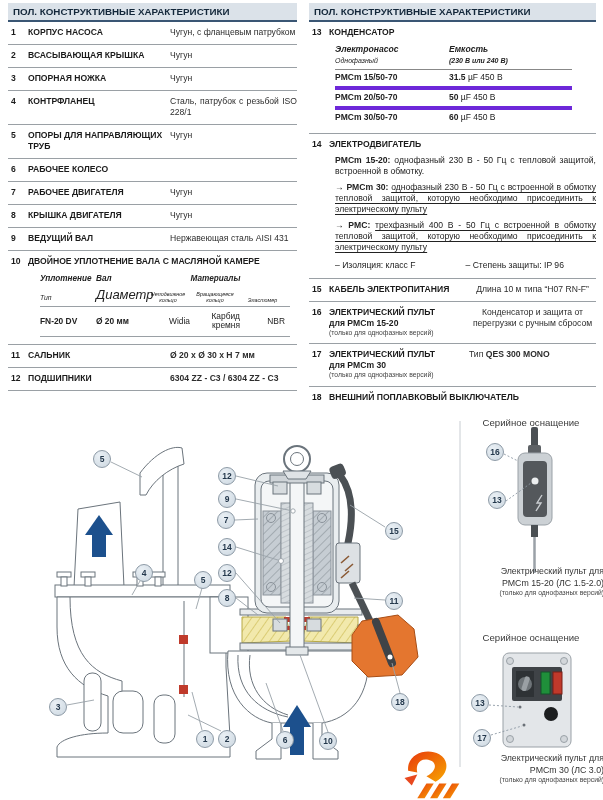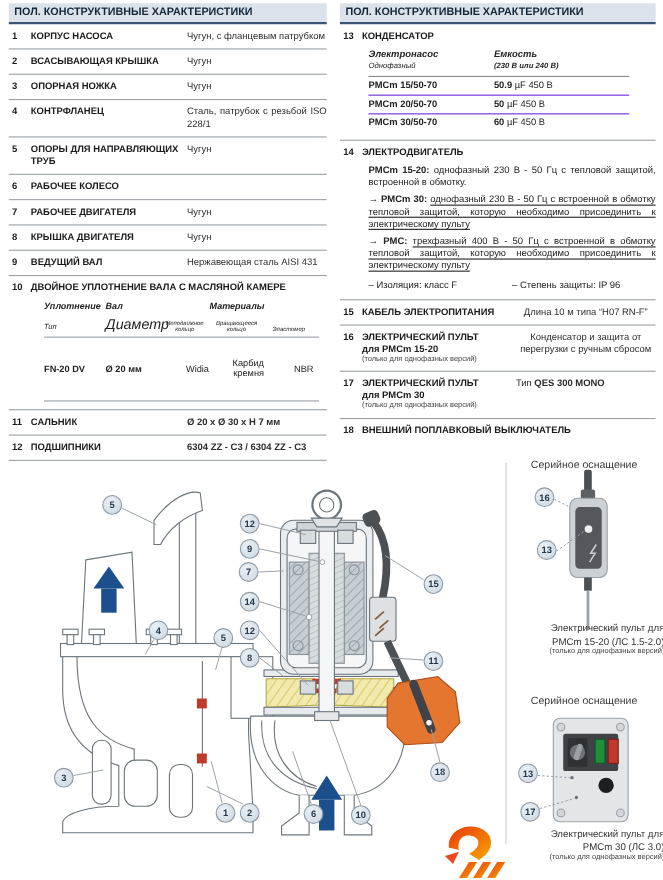--- a/index.html
+++ b/index.html
@@ -27,32 +27,32 @@
 
   
   .sealtbl{margin:7px 0 1px 32px;width:250px}
   .sg{display:grid;grid-template-columns:56px 50px 44px 50px 45px;align-items:end}
   .it-b{font-style:italic;font-weight:bold;font-size:8.2px}
   .it-m{font-style:italic;font-weight:600;font-size:8.2px;text-align:center}
   .mat{grid-column:3/6}
   .sh{font-style:italic;font-size:6.8px;margin-top:2px}
   .shd{font-style:italic;font-weight:normal;font-size:13px;margin-top:2px}
   .mh{font-style:italic;font-size:5.4px;text-align:center;line-height:1.15;margin-top:2px}
-  .sdata{border-top:1px solid #9aa0a5;border-bottom:1px solid #9aa0a5;margin-top:3px;padding:19px 0;align-items:center}
+  .sdata{border-top:1px solid #9aa0a5;border-bottom:1px solid #9aa0a5;margin-top:3px;padding:5px 0;align-items:center}
   .sdata .c{font-size:8.4px}
   .sdata .cb{font-weight:bold}
   .sdata .cc{text-align:right;line-height:1.1}
 
   
   .captbl{margin:6px 0 1px 26px;width:237px}
   .cg{display:grid;grid-template-columns:114px 123px}
   .cap-h{font-style:italic;font-weight:bold;font-size:8.6px}
   .cap-sh{font-style:italic;font-size:7px;margin-top:2px;padding-bottom:3px;border-bottom:1px solid #888}
   .cap-shb{font-weight:bold}
-  .cap-row{padding:2.5px 0;border-bottom:1px solid #6d28d9}
+  .cap-row{padding:2.5px 0;border-bottom:4px solid #6d28d9}
   .cap-row.last{border-bottom:none}
   .cap-model{font-weight:bold;font-size:8.5px}
   .cap-val{font-size:8.5px}
   .cap-val b{font-weight:bold}
 
   
   .mp{margin:5px 0 0 26px;text-align:justify;color:#222}
   .u{text-decoration:underline;text-underline-offset:1.5px}
   .duo{display:flex;margin:7px 0 1px 26px}
   .duo span{width:50%}
@@ -176,21 +176,21 @@
       <div class="cg">
         <div class="cap-h">Электронасос</div>
         <div class="cap-h">Емкость</div>
       </div>
       <div class="cg">
         <div class="cap-sh">Однофазный</div>
         <div class="cap-sh cap-shb">(230 В или 240 В)</div>
       </div>
       <div class="cg cap-row">
         <div class="cap-model">PMCm 15/50-70</div>
-        <div class="cap-val"><b>50.9</b><span> µF 450 В</span></div>
+        <div class="cap-val"><b>31.5</b><span> µF 450 В</span></div>
       </div>
       <div class="cg cap-row">
         <div class="cap-model">PMCm 20/50-70</div>
         <div class="cap-val"><b>50</b><span> µF 450 В</span></div>
       </div>
       <div class="cg cap-row last">
         <div class="cap-model">PMCm 30/50-70</div>
         <div class="cap-val"><b>60</b><span> µF 450 В</span></div>
       </div>
     </div>

